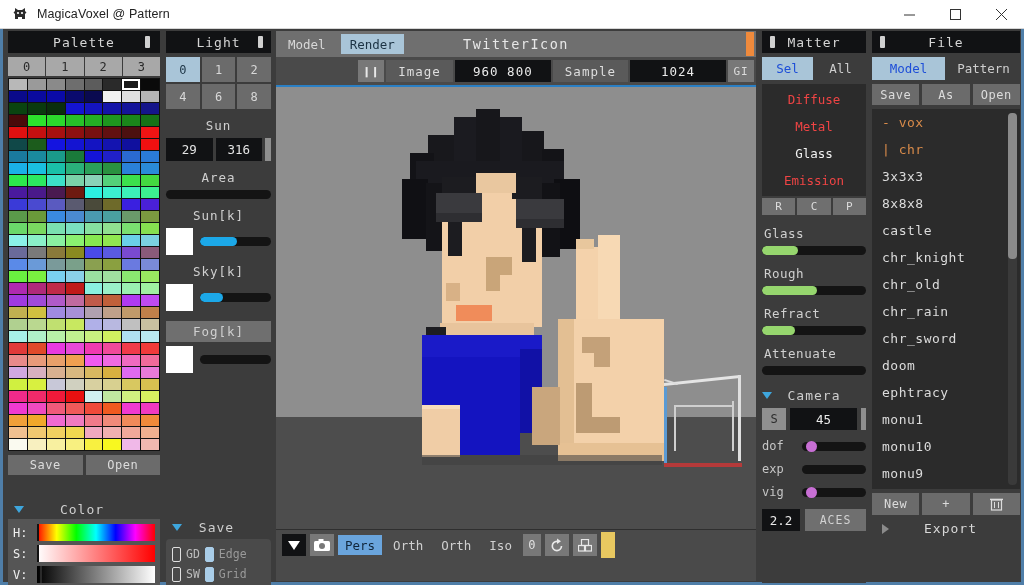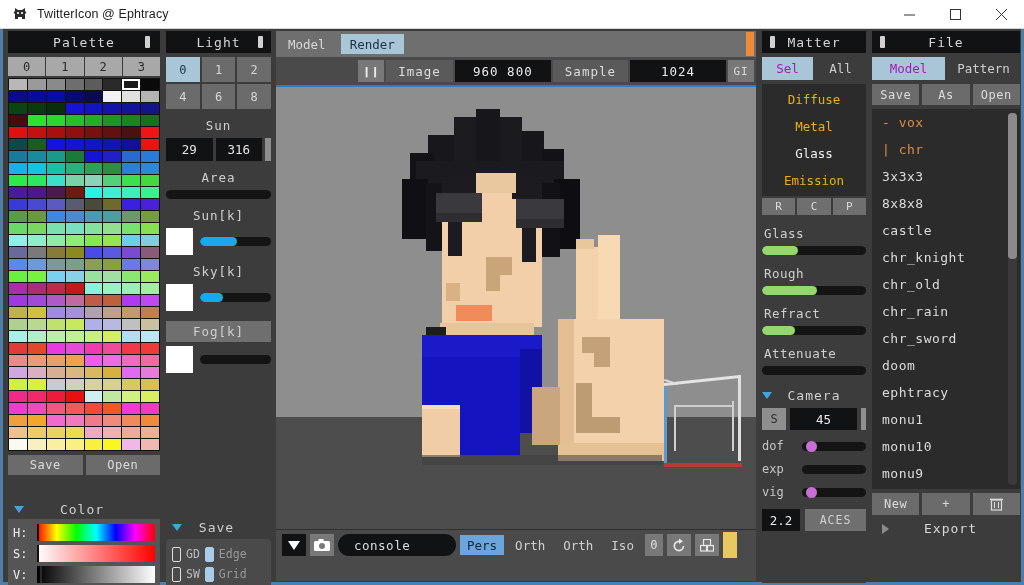--- a/index.html
+++ b/index.html
@@ -132,23 +132,23 @@
   .vb-mode { height:20px; padding:0 7px; display:flex; align-items:center; font-size:12.5px; color:#cfcfcf; }
   .vb-mode.active { background:#6aa5dd; color:#10263b; }
   .vb-num { width:18px; height:22px; background:#787878; color:#e0e0e0; display:flex; align-items:center; justify-content:center; font-size:12px;}
   .vb-yellow { width:14px; height:26px; background:#e8c860; }
 
   
   .col-matter { position:absolute; left:759px; top:2px; width:104px; height:552px; background:#3c3c3c; }
   .col-matter .panel-head .grip { left:8px; }
   .seg { display:flex; gap:2px; margin-top:4px; }
   .seg .s { flex:1; height:23px; display:flex; align-items:center; justify-content:center; font-size:12.5px; color:#cdcdcd;}
-  .seg .s.active { background:#a9c5d8; color:#a21caf; }
+  .seg .s.active { background:#a9c5d8; color:#1d4ed8; }
   .matlist { background:#2b2b2b; margin-top:4px; padding:2px 0; }
-  .matitem { height:27px; display:flex; align-items:center; justify-content:center; font-size:12.5px; color:#eab308; }
+  .matitem { height:27px; display:flex; align-items:center; justify-content:center; font-size:12.5px; color:#ef4444; }
   .matitem.active { color:#f2f2f2; }
   .rcp { display:flex; gap:2px; margin-top:2px; }
   .rcp .s { flex:1; height:17px; background:#6f6f6f; display:flex; align-items:center; justify-content:center; font-size:11px; color:#dcdcdc;}
   .prop-lbl { font-size:12.5px; color:#d0d0d0; margin:11px 0 5px 2px; letter-spacing:.5px;}
   .gslider { height:9px; background:#141414; border-radius:5px; position:relative; overflow:hidden; }
   .gslider .fill { position:absolute; left:0; top:0; bottom:0; background:#96d66e; border-radius:5px; }
   .cam-row { display:flex; align-items:center; gap:4px; margin-top:3px; }
   .cam-s { width:24px; height:22px; background:#8f8f8f; color:#2d2d2d; display:flex; align-items:center; justify-content:center; font-size:12px;}
   .cam-v { flex:1; height:22px; background:#111214; color:#eaeaea; display:flex; align-items:center; justify-content:center; font-size:12.5px;}
   .cam-end { width:5px; height:22px; background:#8f8f8f; }
@@ -185,21 +185,21 @@
 <div id="app">
 
   <div class="titlebar">
     <div class="tb-icon">
       <svg width="16" height="16" viewBox="0 0 16 16">
         <path d="M3 2 L3 5 L1.5 6.5 L3 8 L3 13 L6 13 L6 11 L10 11 L10 13 L13 13 L13 8 L14.5 6.5 L13 5 L13 2 L10 4 L6 4 Z" fill="#2b2b2b"></path>
         <circle cx="6" cy="7" r="1.1" fill="#fff"></circle>
           <circle cx="10" cy="7" r="1.1" fill="#fff"></circle>
       </svg>
     </div>
-    <div class="tb-title">TwitterIcon @ Ephtracy</div>
+    <div class="tb-title">MagicaVoxel @ Pattern</div>
     <div class="tb-buttons">
       <div class="tb-btn">
         <svg width="11" height="11" viewBox="0 0 11 11">
             <line x1="0" y1="6" x2="11" y2="6" stroke="#333" stroke-width="1"></line>
           </svg>
       </div>
       <div class="tb-btn">
         <svg width="11" height="11" viewBox="0 0 11 11">
             <rect x="0.5" y="0.5" width="10" height="10" fill="none" stroke="#333" stroke-width="1"></rect>
           </svg>
@@ -580,20 +580,21 @@
             <span class="vtxt r">Grid</span>
           </div>
           <div class="view-row"></div>
         </div>
     </div>
 
     <div class="center">
       <div class="vp-tabs">
         <div class="vp-tab">Model</div>
         <div class="vp-tab active">Render</div>
+        <div class="vp-name">TwitterIcon</div>
         <div class="vp-scroll">
             <i></i>
           </div>
       </div>
 
       <div class="vp-tools">
         <div class="tool-pill tp-pause">❙❙</div>
         <div class="tool-pill tp-lbl">Image</div>
         <div class="tool-pill tp-val">960 800</div>
         <div class="tool-pill tp-lbl">Sample</div>
@@ -682,21 +683,20 @@
                 <polygon points="0,0 12,0 6,9" fill="#ffffff"></polygon>
               </svg>
           </div>
           <div class="vb-sq grey">
             <svg width="16" height="12" viewBox="0 0 16 12">
               <rect x="0" y="2" width="16" height="10" rx="1.5" fill="#ffffff"></rect>
               <rect x="4.5" y="0" width="5" height="3" fill="#ffffff"></rect>
               <circle cx="8" cy="7" r="3" fill="#787878"></circle>
             </svg>
           </div>
-          <div class="vb-console">console</div>
           <div class="vb-mode active">Pers</div>
           <div class="vb-mode">Orth</div>
           <div class="vb-mode">Orth</div>
           <div class="vb-mode">Iso</div>
           <div class="vb-num">0</div>
           <div class="vb-sq grey">
             <svg width="14" height="14" viewBox="0 0 14 14">
               <path d="M11.5 8A4.6 4.6 0 1 1 7 3.4" fill="none" stroke="#e8e8e8" stroke-width="1.6"></path>
               <polygon points="7,0.5 7,6 11,3.2" fill="#e8e8e8"></polygon>
             </svg>

